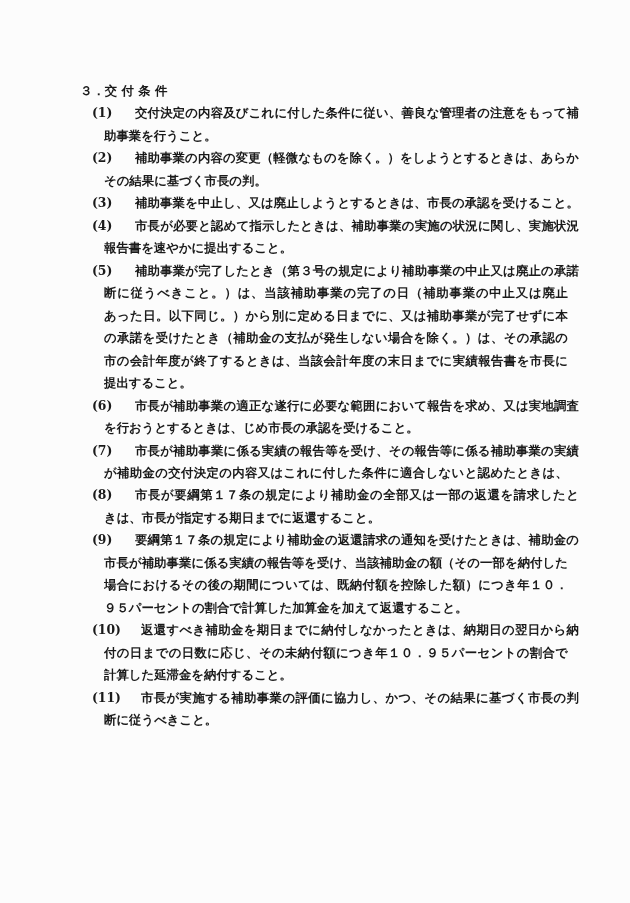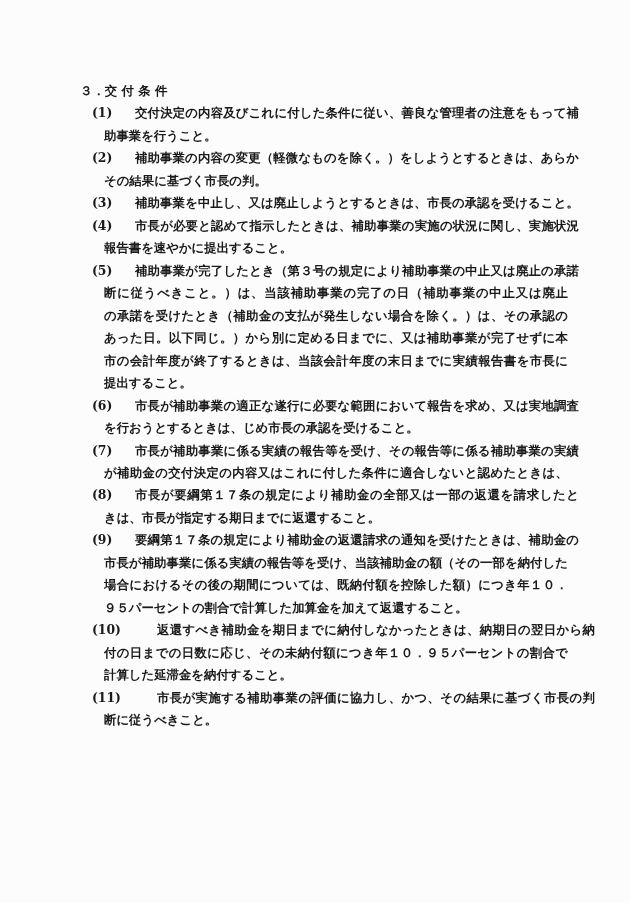--- a/index.html
+++ b/index.html
@@ -15,21 +15,21 @@
     .page { position: absolute; left: 0; top: 0; width: 630px; height: 903px; }
     .doc { position: absolute; top: 80px; left: 0; width: 630px; font-weight: bold; }
     .line { position: relative; height: 22.48px; line-height: 22.48px; }
     .heading-text { position: absolute; left: 80px; top: 0; white-space: pre; }
     .num { position: absolute; left: 92px; top: 0; white-space: nowrap; }
     .text {
       position: absolute; top: 0; display: block;
       height: 22.48px; overflow: hidden; white-space: normal;
     }
     .first .text { left: 124px; width: 444px; margin-left: 11px; }
-    .first.wide .text { left: 146px; width: 438px; }
+    .first.wide .text { left: 130px; width: 438px; }
     .cont .text { left: 104px; width: 464px; }
     .text.full { text-align: justify; text-align-last: justify; text-justify: inter-character; }
   </style>
 </head>
 <body>
 
 <div class="page">
   <div class="doc">
 
     <div class="line heading">
@@ -75,24 +75,24 @@
 
     <div>
       <div class="line first">
         <span class="num">(5)</span>
         <span class="text full">補助事業が完了したとき（第３号の規定により補助事業の中止又は廃止の承諾</span>
       </div>
       <div class="line cont">
         <span class="text full">断に従うべきこと。）は、当該補助事業の完了の日（補助事業の中止又は廃止</span>
       </div>
       <div class="line cont">
-        <span class="text full">の承諾を受けたとき（補助金の支払が発生しない場合を除く。）は、その承認の</span>
+        <span class="text full">あった日。以下同じ。）から別に定める日までに、又は補助事業が完了せずに本</span>
       </div>
       <div class="line cont">
-        <span class="text full">あった日。以下同じ。）から別に定める日までに、又は補助事業が完了せずに本</span>
+        <span class="text full">の承諾を受けたとき（補助金の支払が発生しない場合を除く。）は、その承認の</span>
       </div>
       <div class="line cont">
         <span class="text full">市の会計年度が終了するときは、当該会計年度の末日までに実績報告書を市長に</span>
       </div>
       <div class="line cont">
         <span class="text">提出すること。</span>
       </div>
     </div>
 
     <div>

